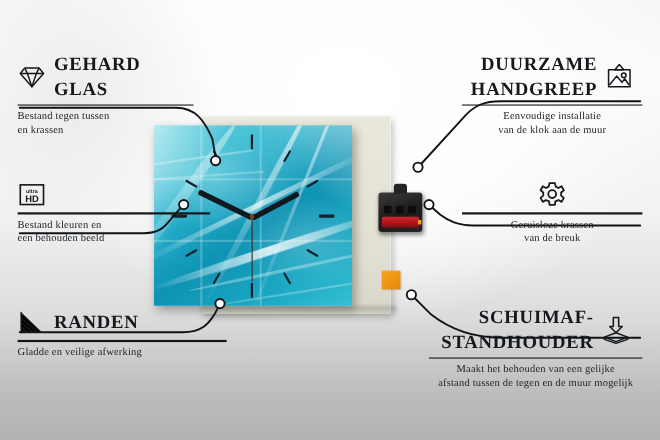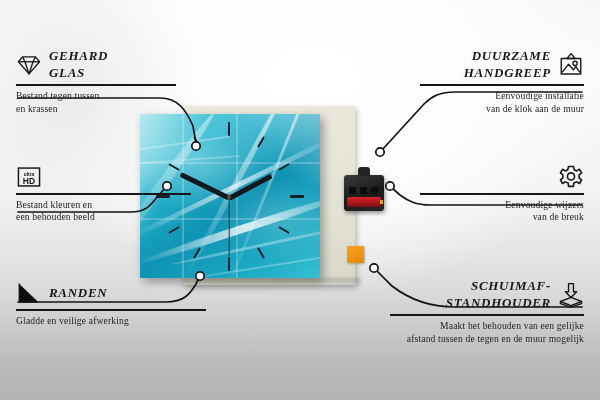--- a/index.html
+++ b/index.html
@@ -76,32 +76,32 @@
   .battery:after{content:"";position:absolute;right:-2px;top:3px;width:3px;height:4px;background:#e8a21c;}
   .foampad{position:absolute;left:207px;top:146px;width:17px;height:17px;
     background:linear-gradient(150deg,#f7a41d,#e8860c);box-shadow:1px 1px 2px rgba(0,0,0,.25);}
   .shelf-shadow{position:absolute;left:43px;top:178px;width:178px;height:9px;
     background:linear-gradient(180deg,rgba(0,0,0,.18),rgba(0,0,0,0));filter:blur(1.5px);}
 
   
   .feat{position:absolute;width:205px;}
   .feat .row{display:flex;align-items:center;gap:7px;}
   .feat.left .row{justify-content:flex-start;}
-  .feat.right .row{justify-content:flex-end;}
+  .feat.right .row{justify-content:center;}
   .title{
-    font-family:"Liberation Serif",serif;font-weight:700;font-size:13px;
-    letter-spacing:.7px;color:#15181c;line-height:1.28;text-transform:uppercase;font-style:italic;
+    font-family:"Liberation Serif",serif;font-weight:700;font-size:17px;
+    letter-spacing:.7px;color:#15181c;line-height:1.28;text-transform:uppercase;
   }
   .feat.right .title{text-align:right;}
   .rule{height:1.6px;background:#14171a;margin:3px 0 4px;}
   .desc{
     font-family:"Liberation Serif",serif;font-size:9.6px;color:#20242a;
     line-height:1.34;letter-spacing:.15px;
   }
-  .feat.right .desc{text-align:right;}
+  .feat.right .desc{text-align:center;}
   .ico{flex:0 0 auto;width:26px;height:26px;display:block;}
 
   
   #f-gehard   {left:16px; top:48px;  width:160px;}
   #f-hd       {left:16px; top:164px; width:175px;}
   #f-geslepen {left:16px; top:280px; width:190px;}
   #f-handgreep{left:420px;top:48px;  width:164px;}
   #f-stille   {left:420px;top:164px; width:164px;}
   #f-schuim   {left:390px;top:278px; width:194px;}
 
@@ -264,21 +264,21 @@
     <div class="row">
       <svg class="ico" viewBox="0 0 32 32">
         <g fill="none" stroke="#15181c" stroke-width="2" stroke-linejoin="round">
           <path d="M13,3 L19,3 L20,7 L23,8.5 L26.5,6.5 L29,11 L26,13.5 L26,17 L29,19.5 L26.5,24 L23,22 L19.5,23.5 L19,27.5 L13,27.5 L12.5,23.5 L9,22 L5.5,24 L3,19.5 L6,17 L6,13.5 L3,11 L5.5,6.5 L9,8.5 L12,7 Z"></path>
           <circle cx="16" cy="15.3" r="4.4"></circle>
         </g>
       </svg>
     </div>
     <div class="rule"></div>
     <div class="desc">
-      <div>Eenvoudige wijzers</div>
+      <div>Geruisloze krassen</div>
       <div>van de breuk</div>
     </div>
   </div>
 
   <div class="feat right" id="f-schuim">
     <div class="row">
       <div class="title">
         <div>SCHUIMAF-</div>
         <div>STANDHOUDER</div>
       </div>

